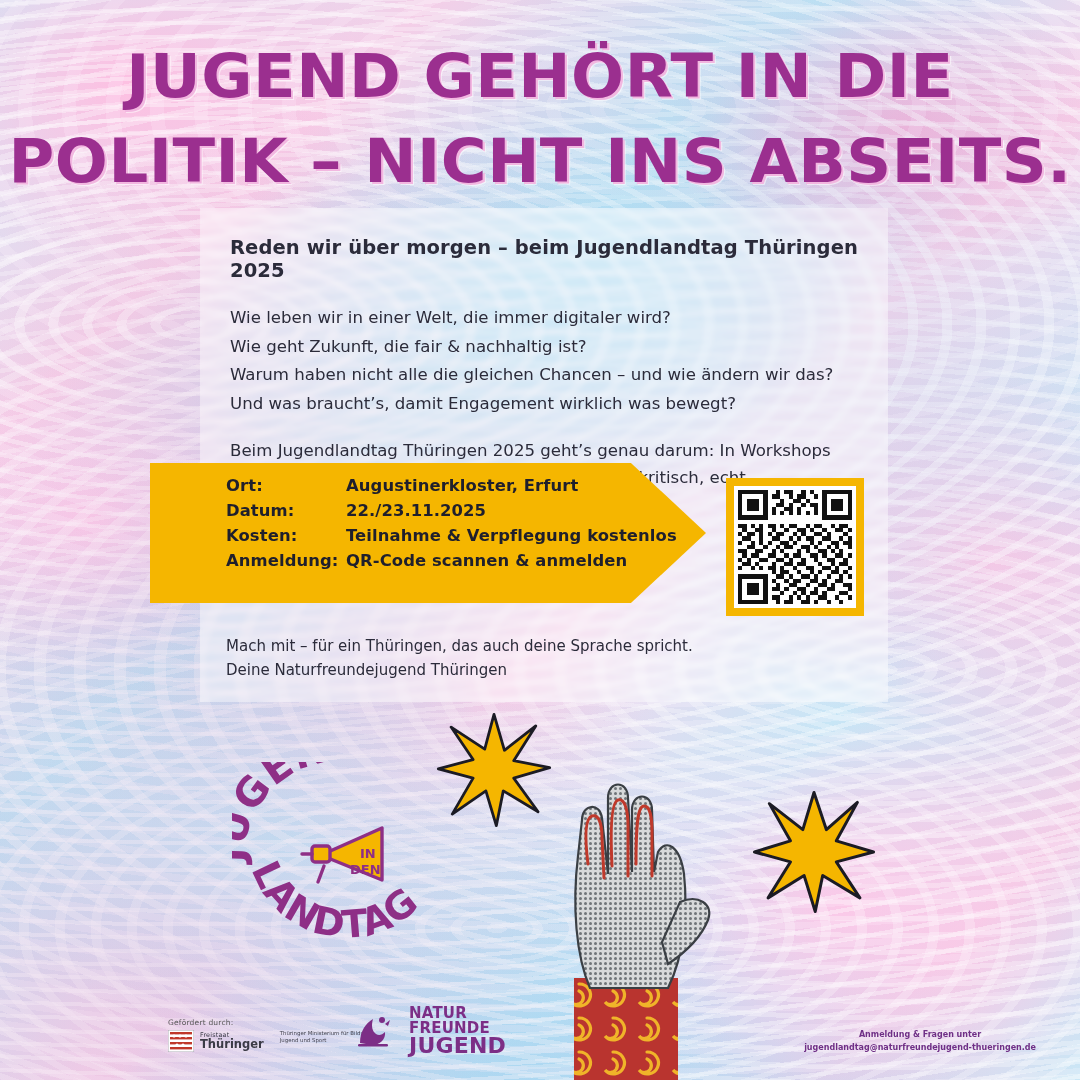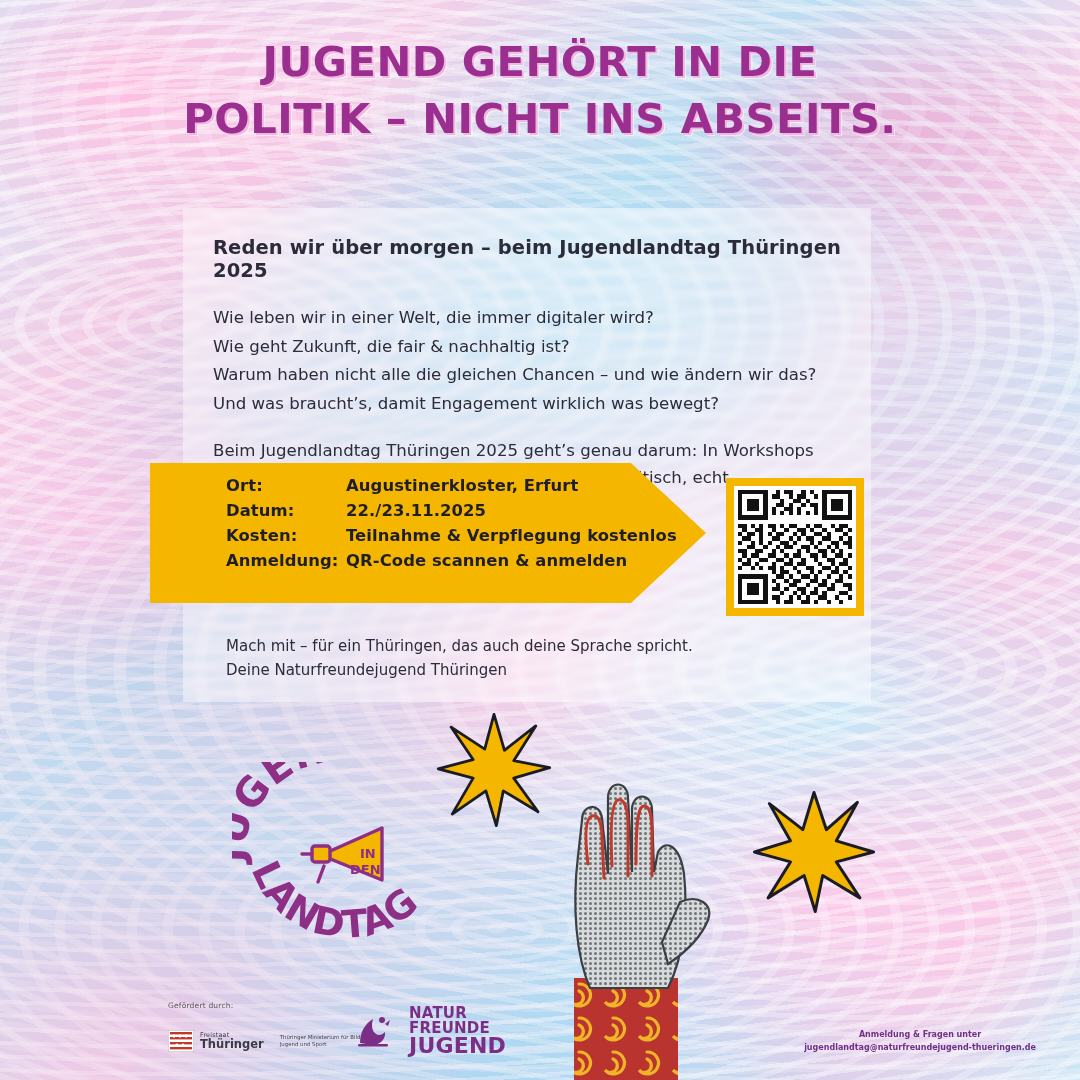--- a/index.html
+++ b/index.html
@@ -43,34 +43,34 @@
       radial-gradient(circle at 16% 92%, rgba(215,140,195,.2), rgba(215,140,195,0) 42%);
   }
 
   
   .headline {
     position: absolute;
     top: 34px; left: 0; right: 0;
     text-align: center;
     font-family: "DejaVu Sans", sans-serif;
     font-weight: 900;
-    font-size: 40px;
+    font-size: 60px;
     letter-spacing: .5px;
     line-height: 1.42;
     color: #9b2f8f;
     text-shadow:
       2px 2px 0 #f2b7e0,
       3px 3px 0 rgba(255,255,255,.55);
   }
   .headline .l1, .headline .l2 { display: block; transform: scaleX(1.04); }
 
   
   .card {
     position: absolute;
-    left: 183px; top: 208px;
+    left: 200px; top: 208px;
     width: 688px; height: 494px;
     background: rgba(255,255,255,.42);
     backdrop-filter: blur(2px);
   }
   .card-inner { padding: 28px 30px 0 30px; }
   .subhead {
     font-size: 19.5px;
     font-weight: 700;
     color: #2b2b3a;
     letter-spacing: .1px;
@@ -145,22 +145,22 @@
 
   
   .hand { position: absolute; left: 528px; top: 706px; width: 206px; height: 374px; }
 
   
   .footer { position: absolute; left: 0; bottom: 0; width: 100%; height: 92px; }
   .foerder {
     position: absolute; left: 168px; bottom: 28px;
     color: #4a4a55;
   }
-  .foerder .cap { font-size: 7.5px; letter-spacing: .2px; color: #555; margin-bottom: 20px; }
-  .foerder-row { display: flex; align-items: center; gap: 16px; }
+  .foerder .cap { font-size: 7.5px; letter-spacing: .2px; color: #555; margin-bottom: 3px; }
+  .foerder-row { display: flex; align-items: flex-start; gap: 16px; }
   .th-logo { display: flex; align-items: center; gap: 6px; }
   .th-word { font-size: 11.5px; font-weight: 700; color: #3b3b46; line-height: 1.05; }
   .th-word small { display: block; font-size: 6.4px; font-weight: 400; letter-spacing: .2px; }
   .min-text { font-size: 5.4px; line-height: 1.35; color: #43434f; max-width: 96px; }
 
   .nfj {
     position: absolute; left: 352px; bottom: 24px;
     display: flex; align-items: center; gap: 15px;
   }
   .nfj-word {

